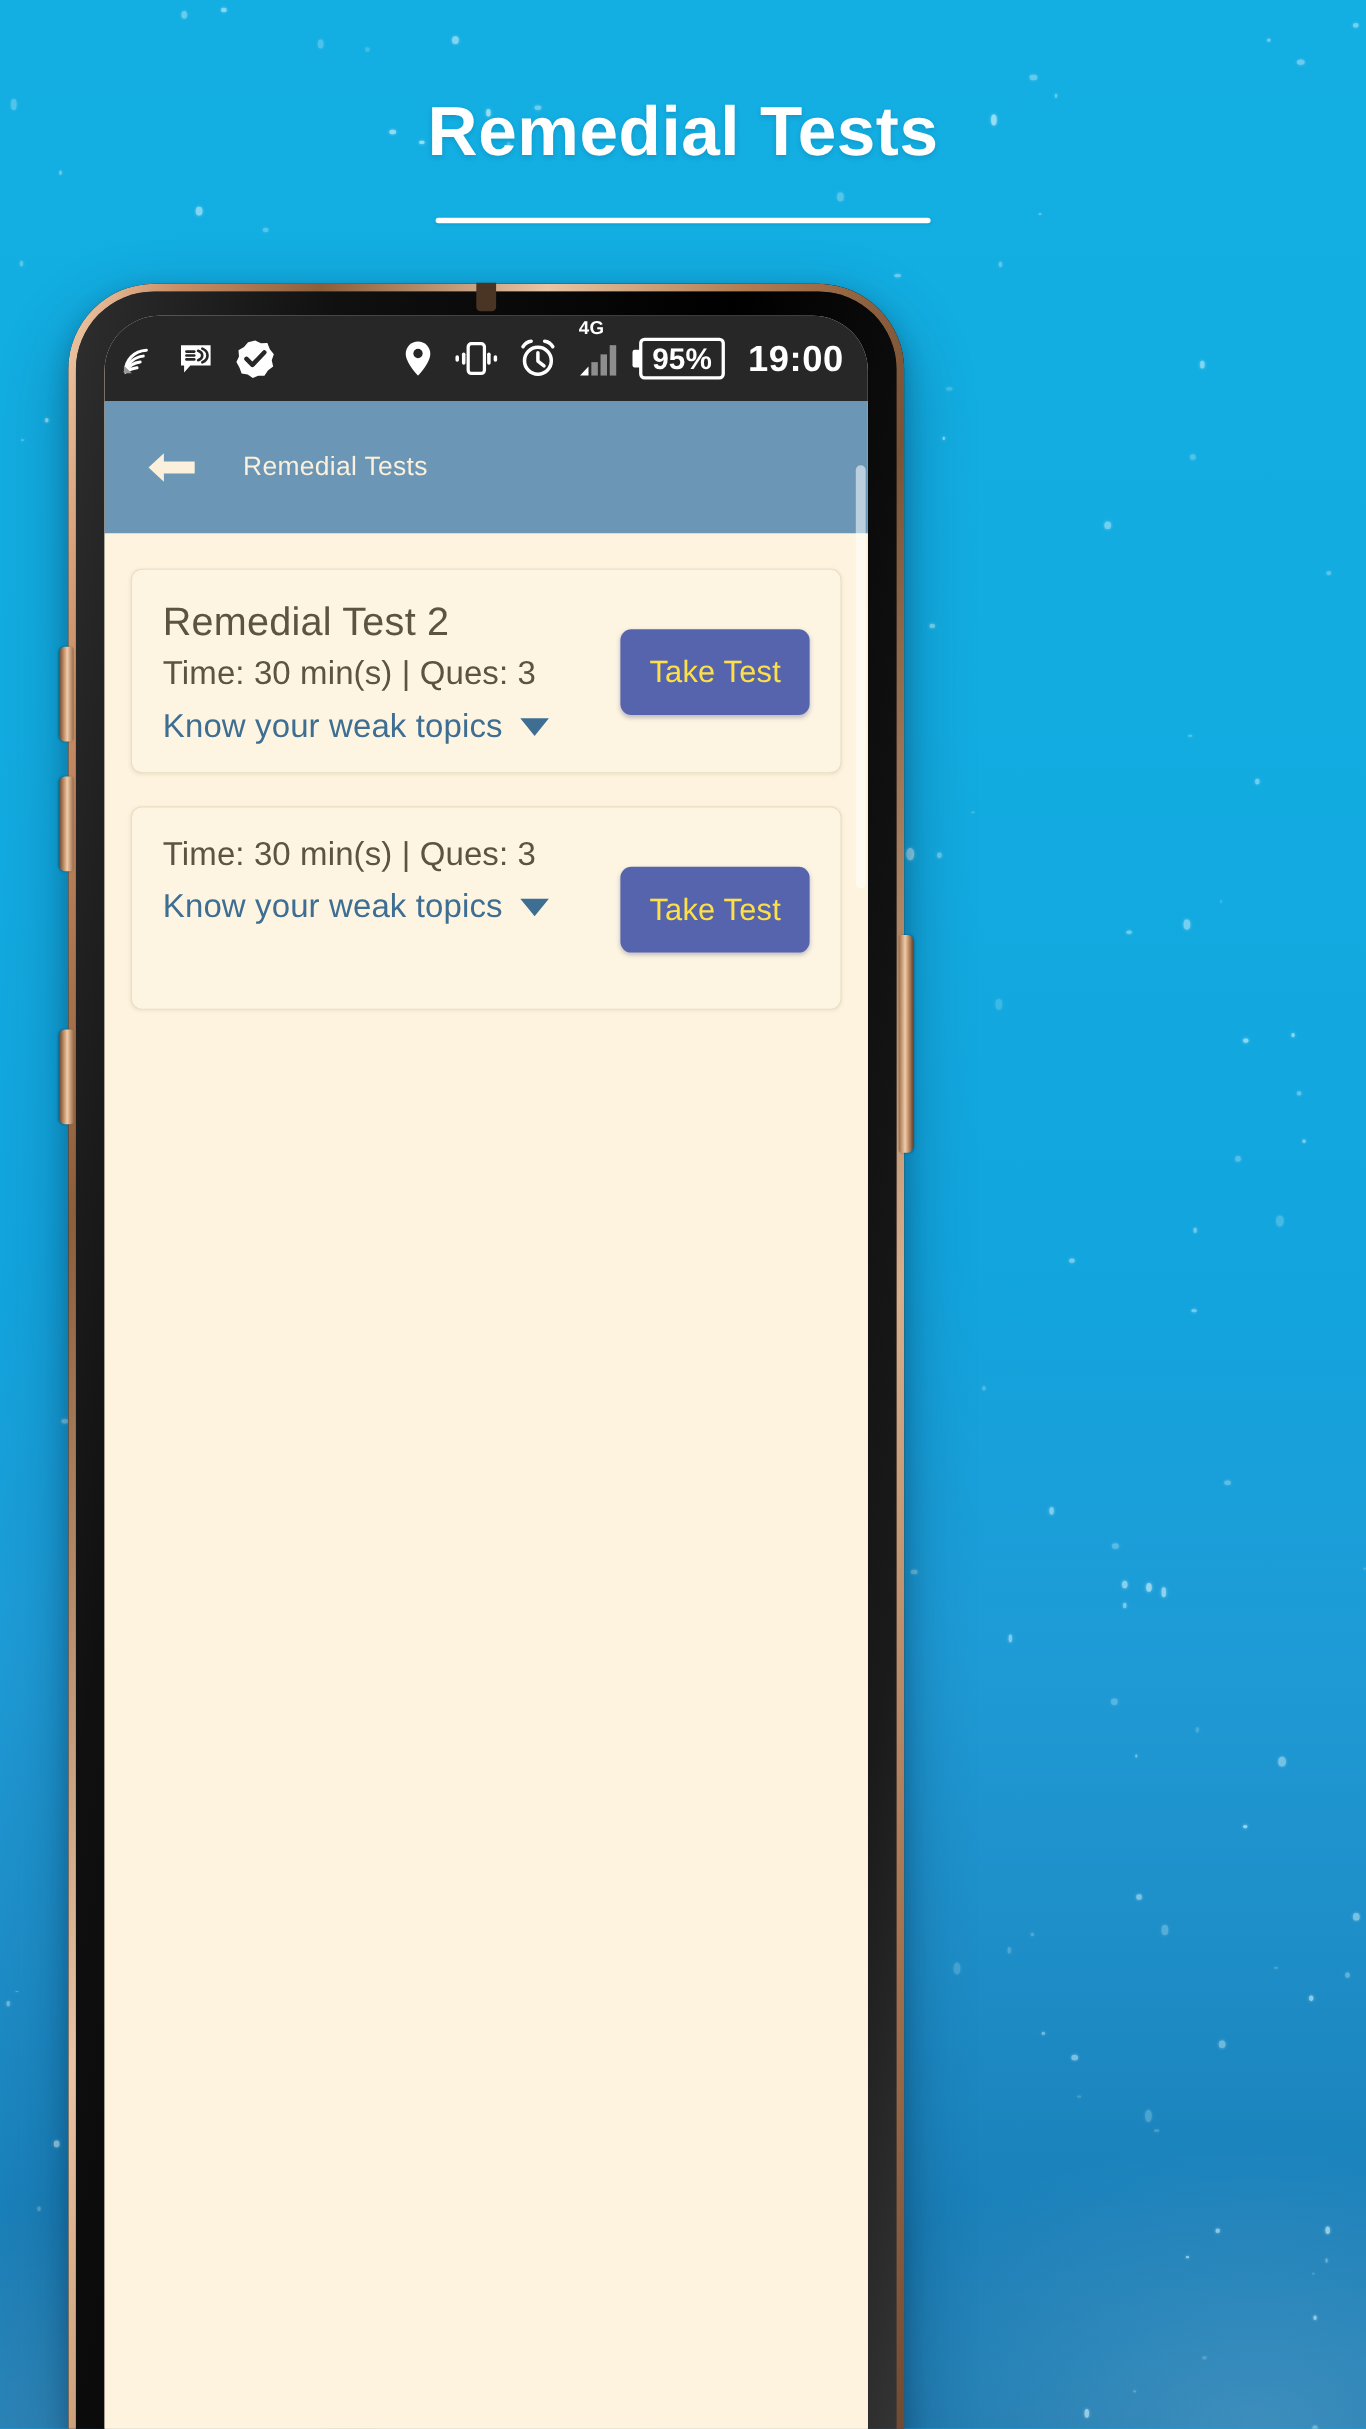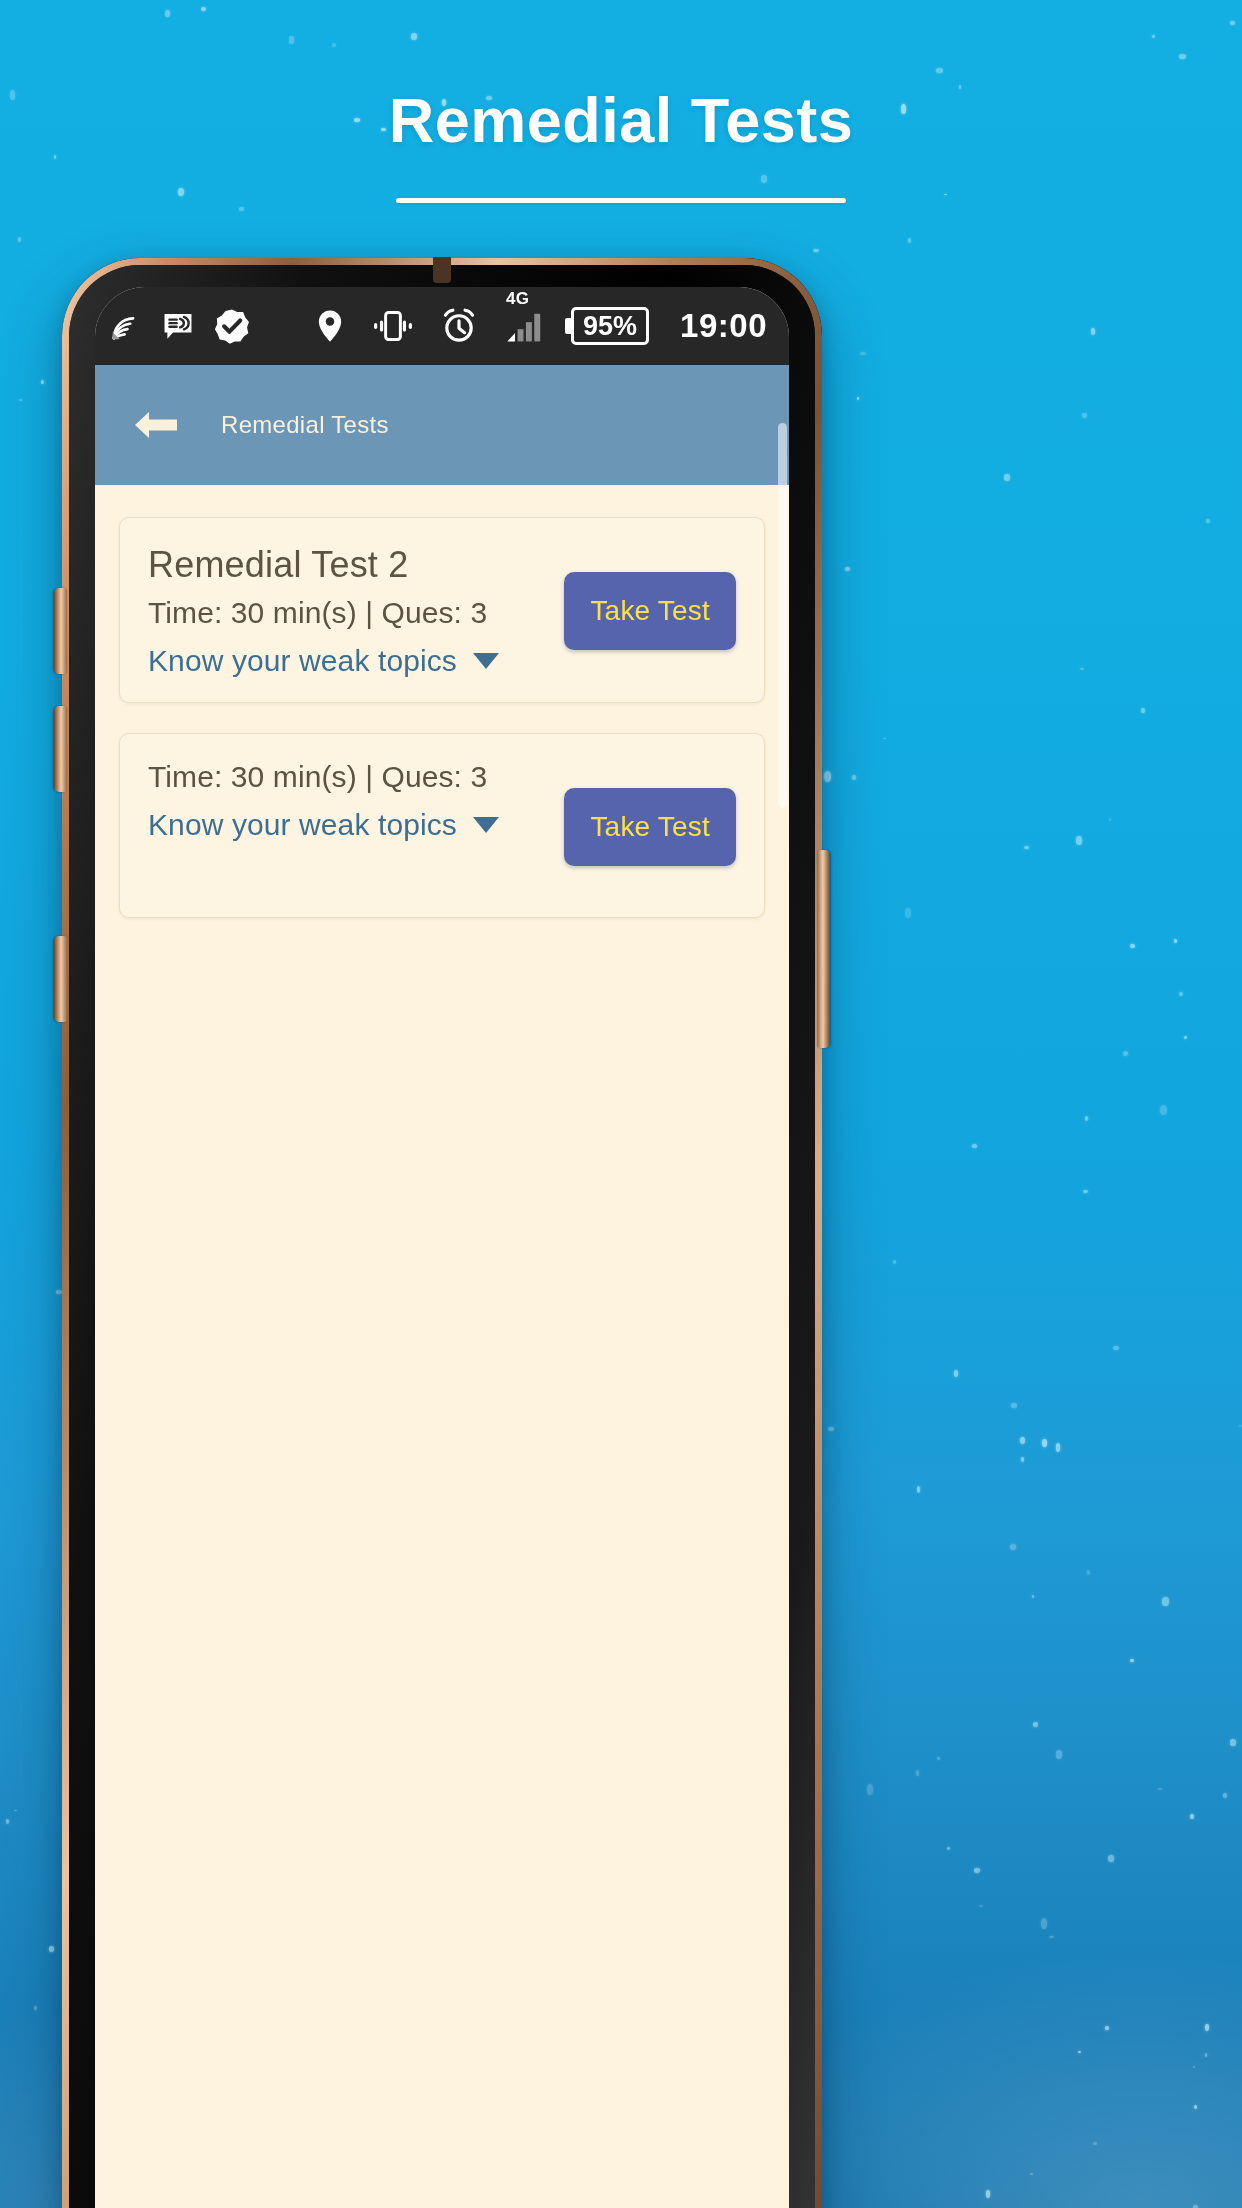--- a/index.html
+++ b/index.html
@@ -122,21 +122,21 @@
   }
 
   
   .statusbar{
     height:78px; background:#272727;
     display:flex; align-items:center;
     padding:0 22px 0 14px;
     color:#fff;
   }
   .sb-left{ display:flex; align-items:center; gap:18px; }
-  .sb-right{ margin-left:auto; display:flex; align-items:center; gap:27px; }
+  .sb-right{ margin-left:auto; display:flex; align-items:center; gap:17px; }
   .sb-icon{ display:flex; align-items:center; justify-content:center; }
   .sb-time{ font-size:33px; font-weight:600; letter-spacing:.5px; margin-left:4px; }
   .net-wrap{ position:relative; display:flex; align-items:flex-end; }
   .net-label{
     position:absolute; top:-19px; left:2px;
     font-size:17px; font-weight:bold; color:#fff; letter-spacing:.3px;
   }
   .battery{
     display:flex; align-items:flex-end;
   }

